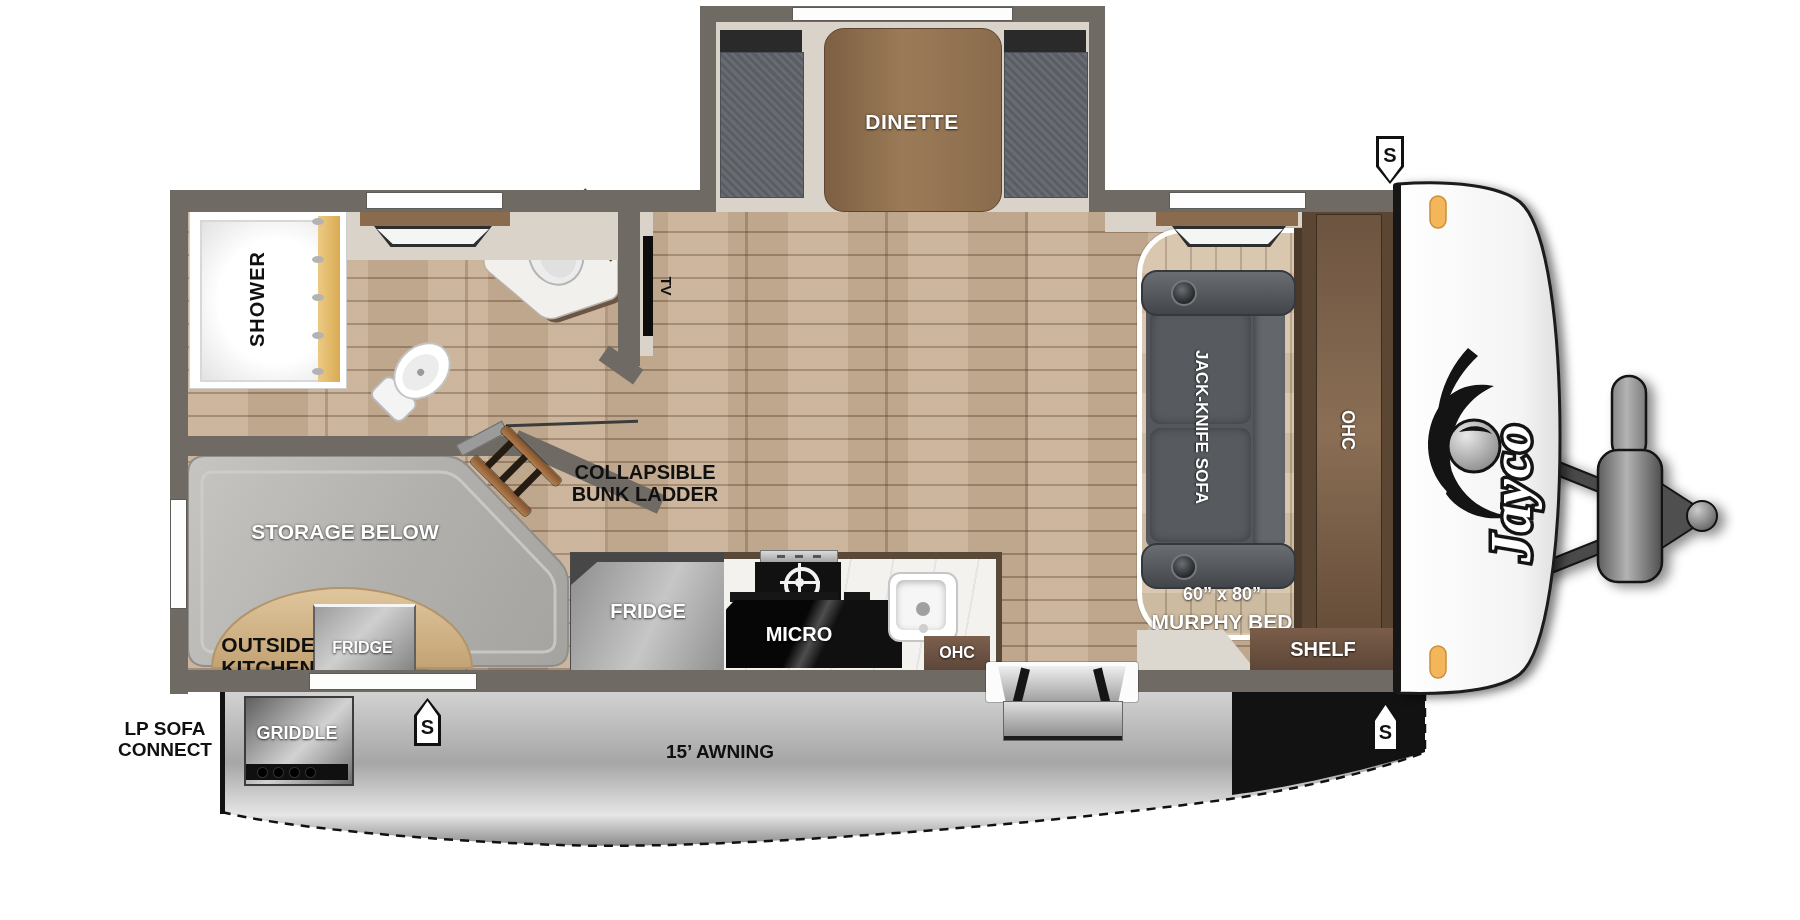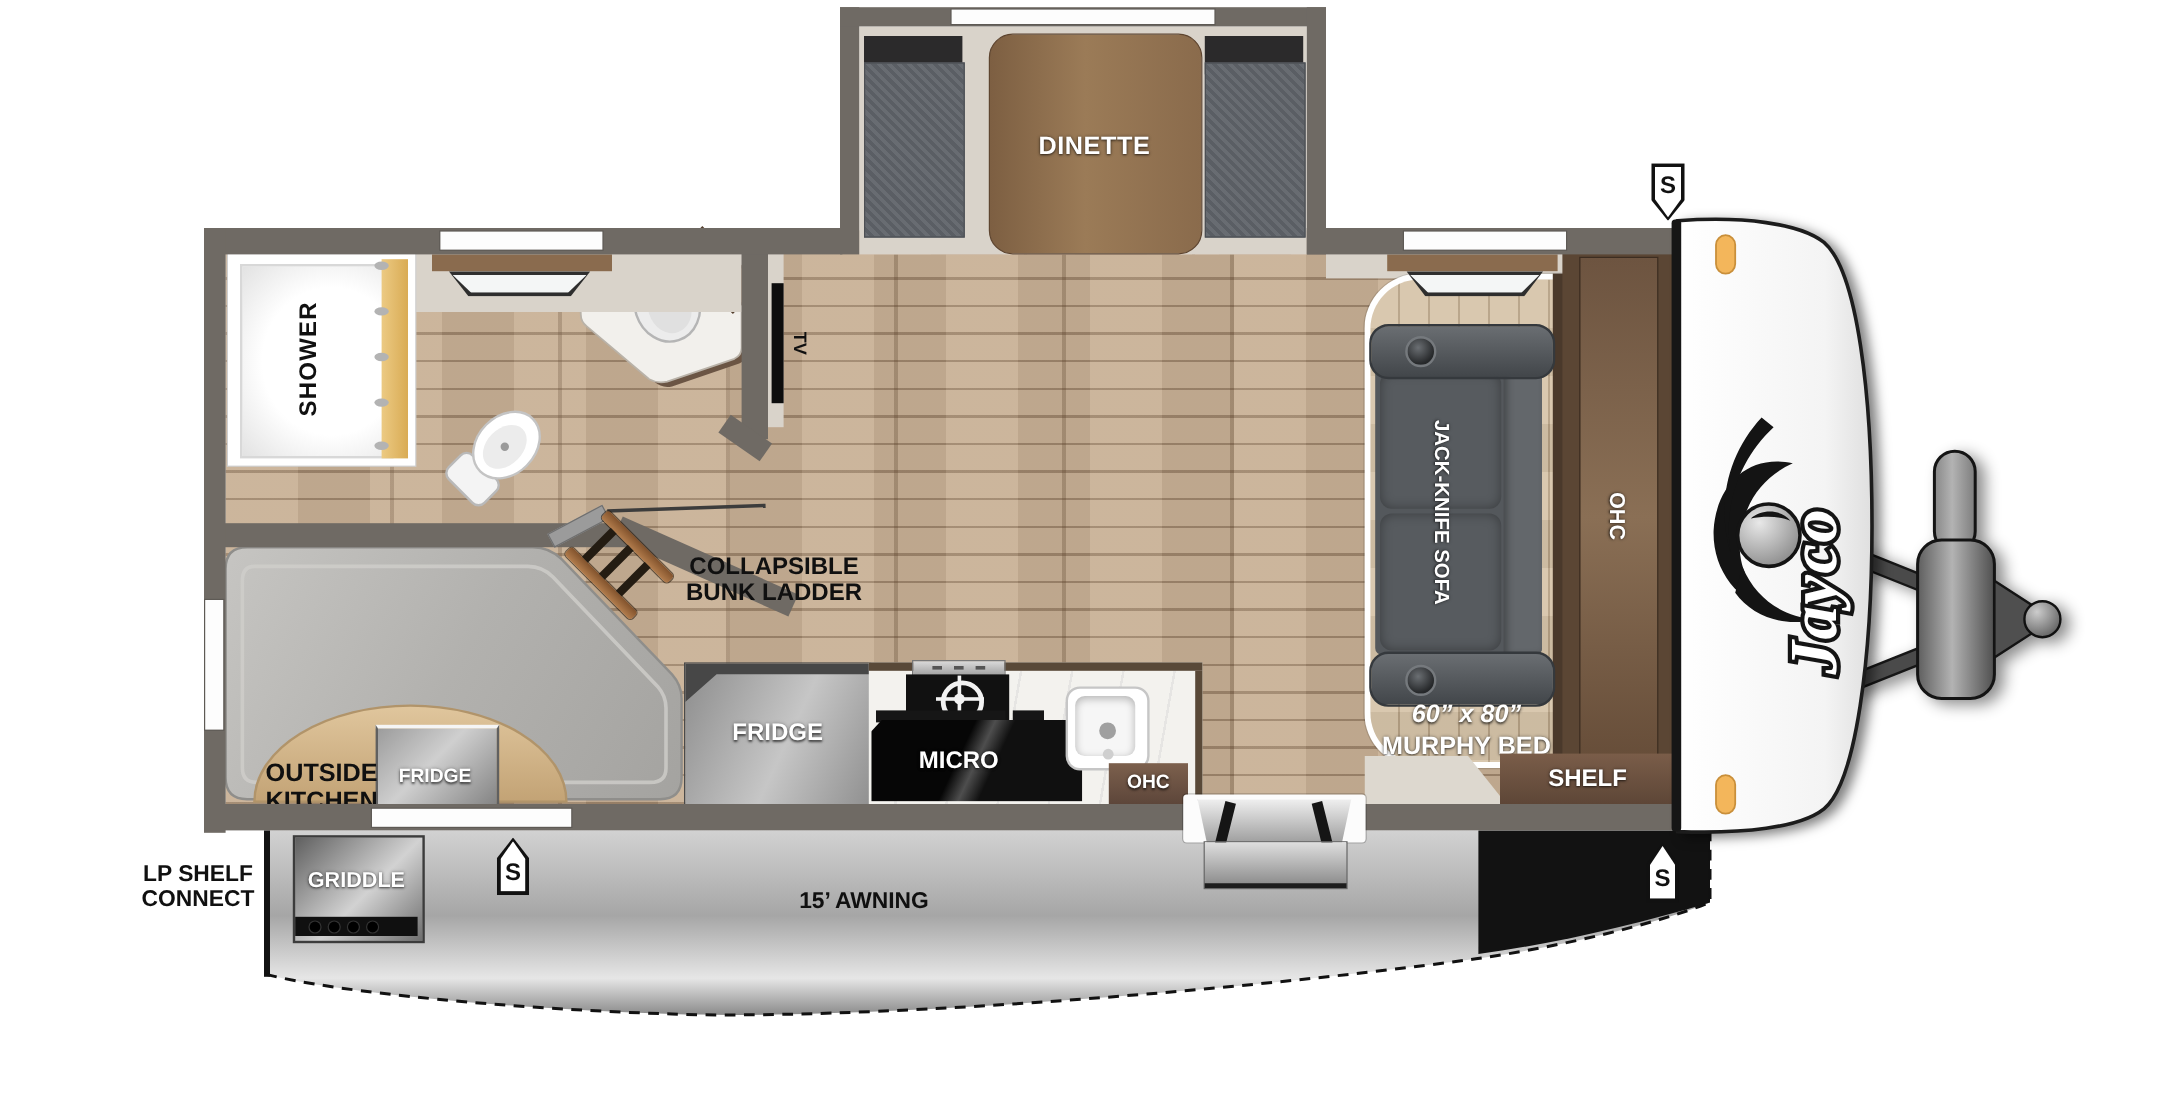--- a/index.html
+++ b/index.html
@@ -59,21 +59,21 @@
     <div class="abs lblw" style="left:0;top:26px;width:102px;font-size:18px">GRIDDLE</div>
     <div class="abs" style="left:0;top:66px;width:102px;height:16px;background:#101010;">
       <div class="abs" style="left:12px;top:4px;width:9px;height:9px;border-radius:50%;background:#000;box-shadow:0 0 0 1px #333"></div>
       <div class="abs" style="left:28px;top:4px;width:9px;height:9px;border-radius:50%;background:#000;box-shadow:0 0 0 1px #333"></div>
       <div class="abs" style="left:44px;top:4px;width:9px;height:9px;border-radius:50%;background:#000;box-shadow:0 0 0 1px #333"></div>
       <div class="abs" style="left:60px;top:4px;width:9px;height:9px;border-radius:50%;background:#000;box-shadow:0 0 0 1px #333"></div>
     </div>
   </div>
 
   <div class="abs lblk" style="left:90px;top:719px;width:150px;font-size:19px">
-    <div>LP SHELF</div>
+    <div>LP SOFA</div>
       <div>CONNECT</div>
   </div>
 
   <div class="abs floor" style="left:188px;top:210px;width:1212px;height:462px;"></div>
   <div class="abs floor" style="left:716px;top:192px;width:373px;height:20px;"></div>
 
   <svg class="abs" style="left:0;top:0;width:1800px;height:920px" viewBox="0 0 1800 920">
     <defs>
       <linearGradient id="domeGrad" x1="0" y1="588" x2="0" y2="670" gradientUnits="userSpaceOnUse">
         <stop offset="0" stop-color="#e0c69d"></stop>
@@ -151,20 +151,21 @@
     <div class="rung" style="top:12px;"></div>
       <div class="rung" style="top:32px;"></div>
       <div class="rung" style="top:52px;"></div>
   </div>
   <div class="abs lblk" style="left:530px;top:462px;width:230px;font-size:20px;">
     <div>COLLAPSIBLE</div>
       <div>BUNK LADDER</div>
   </div>
 
   <div class="abs lblw" style="left:145px;top:521px;width:400px;font-size:21px;">
+      <div>STORAGE BELOW</div>
   </div>
 
   <div class="abs" style="left:313px;top:604px;width:99px;height:64px;background:linear-gradient(135deg,#9c9c9c,#cfcfcf 45%,#838383);border:2px solid #606060;border-top:3px solid #f5f5f5;">
     <div class="abs lblw" style="left:0;top:32px;width:95px;font-size:16px;">FRIDGE</div>
   </div>
   <div class="abs lblk" style="left:188px;top:634px;width:160px;font-size:21px;">
     <div>OUTSIDE</div>
       <div>KITCHEN</div>
   </div>
 
@@ -219,21 +220,21 @@
     <div class="abs" style="left:4px;top:122px;width:101px;height:114px;background:#575b5f;border-radius:10px;box-shadow:inset 0 0 10px rgba(0,0,0,.35);"></div>
     <div class="abs" style="left:107px;top:0;width:32px;height:240px;background:#63676b;border-radius:0 6px 6px 0;box-shadow:inset 3px 0 6px rgba(0,0,0,.3);"></div>
   </div>
   <div class="abs" style="left:1141px;top:270px;width:151px;height:42px;border-radius:16px;background:linear-gradient(180deg,#6a6e72,#42464a);border:2px solid #35393d;">
     <div class="cup" style="left:28px;top:8px;"></div>
   </div>
   <div class="abs" style="left:1141px;top:543px;width:151px;height:42px;border-radius:16px;background:linear-gradient(180deg,#6a6e72,#42464a);border:2px solid #35393d;">
     <div class="cup" style="left:28px;top:9px;"></div>
   </div>
   <div class="abs lblw" style="left:1090px;top:417px;width:220px;height:20px;font-size:17px;transform:rotate(90deg);">JACK-KNIFE SOFA</div>
-  <div class="abs lblw" style="left:1122px;top:585px;width:200px;font-size:21px;font-style:italic;">60” x 80”</div>
+  <div class="abs lblw" style="left:1122px;top:585px;width:200px;font-size:18px;">60” x 80”</div>
   <div class="abs lblw" style="left:1122px;top:611px;width:200px;font-size:21px;">MURPHY BED</div>
 
   <div class="abs" style="left:1137px;top:630px;width:120px;height:42px;background:#ddd8cf;clip-path:polygon(0 0,72% 0,100% 100%,0 100%);"></div>
   <div class="abs" style="left:1250px;top:628px;width:146px;height:44px;background:linear-gradient(180deg,#7a5d49,#5c4536);">
     <div class="abs lblw" style="left:0;top:11px;width:146px;font-size:20px;">SHELF</div>
   </div>
 
   <div class="abs cream" style="left:716px;top:22px;width:373px;height:190px;"></div>
   <div class="abs" style="left:720px;top:30px;width:82px;height:32px;background:#2b2a2b;"></div>
   <div class="abs" style="left:1004px;top:30px;width:82px;height:32px;background:#2b2a2b;"></div>

